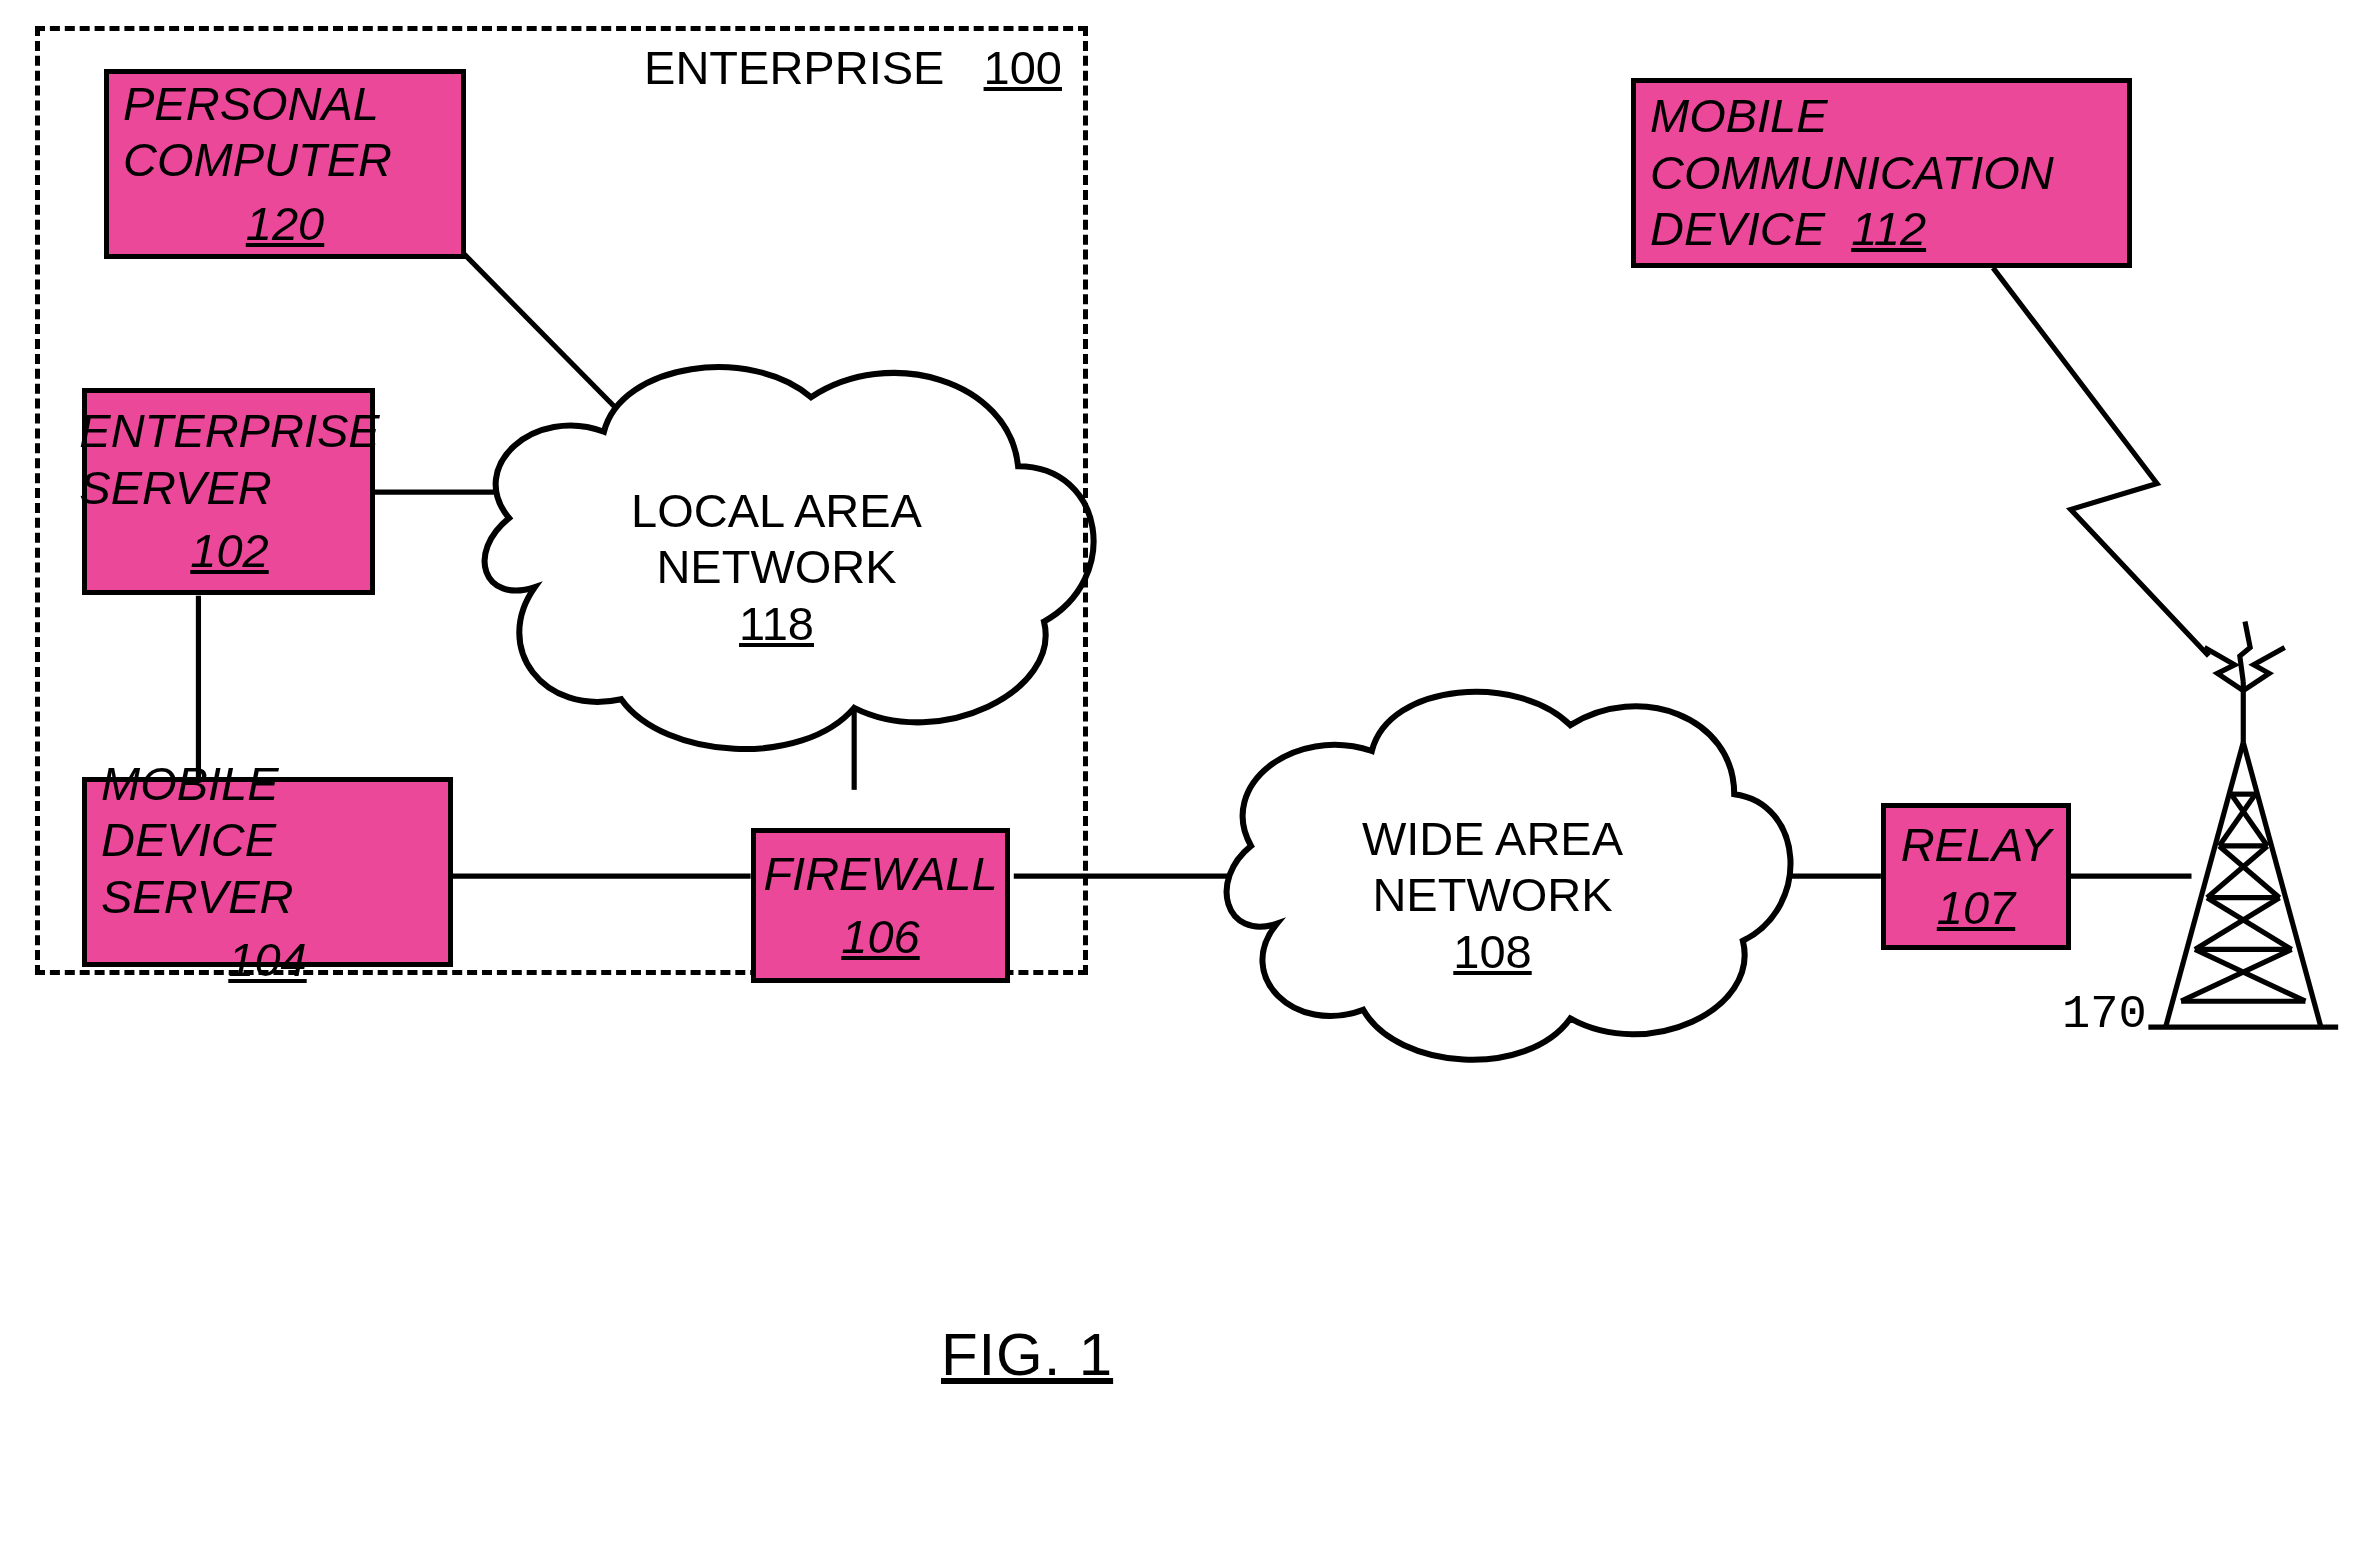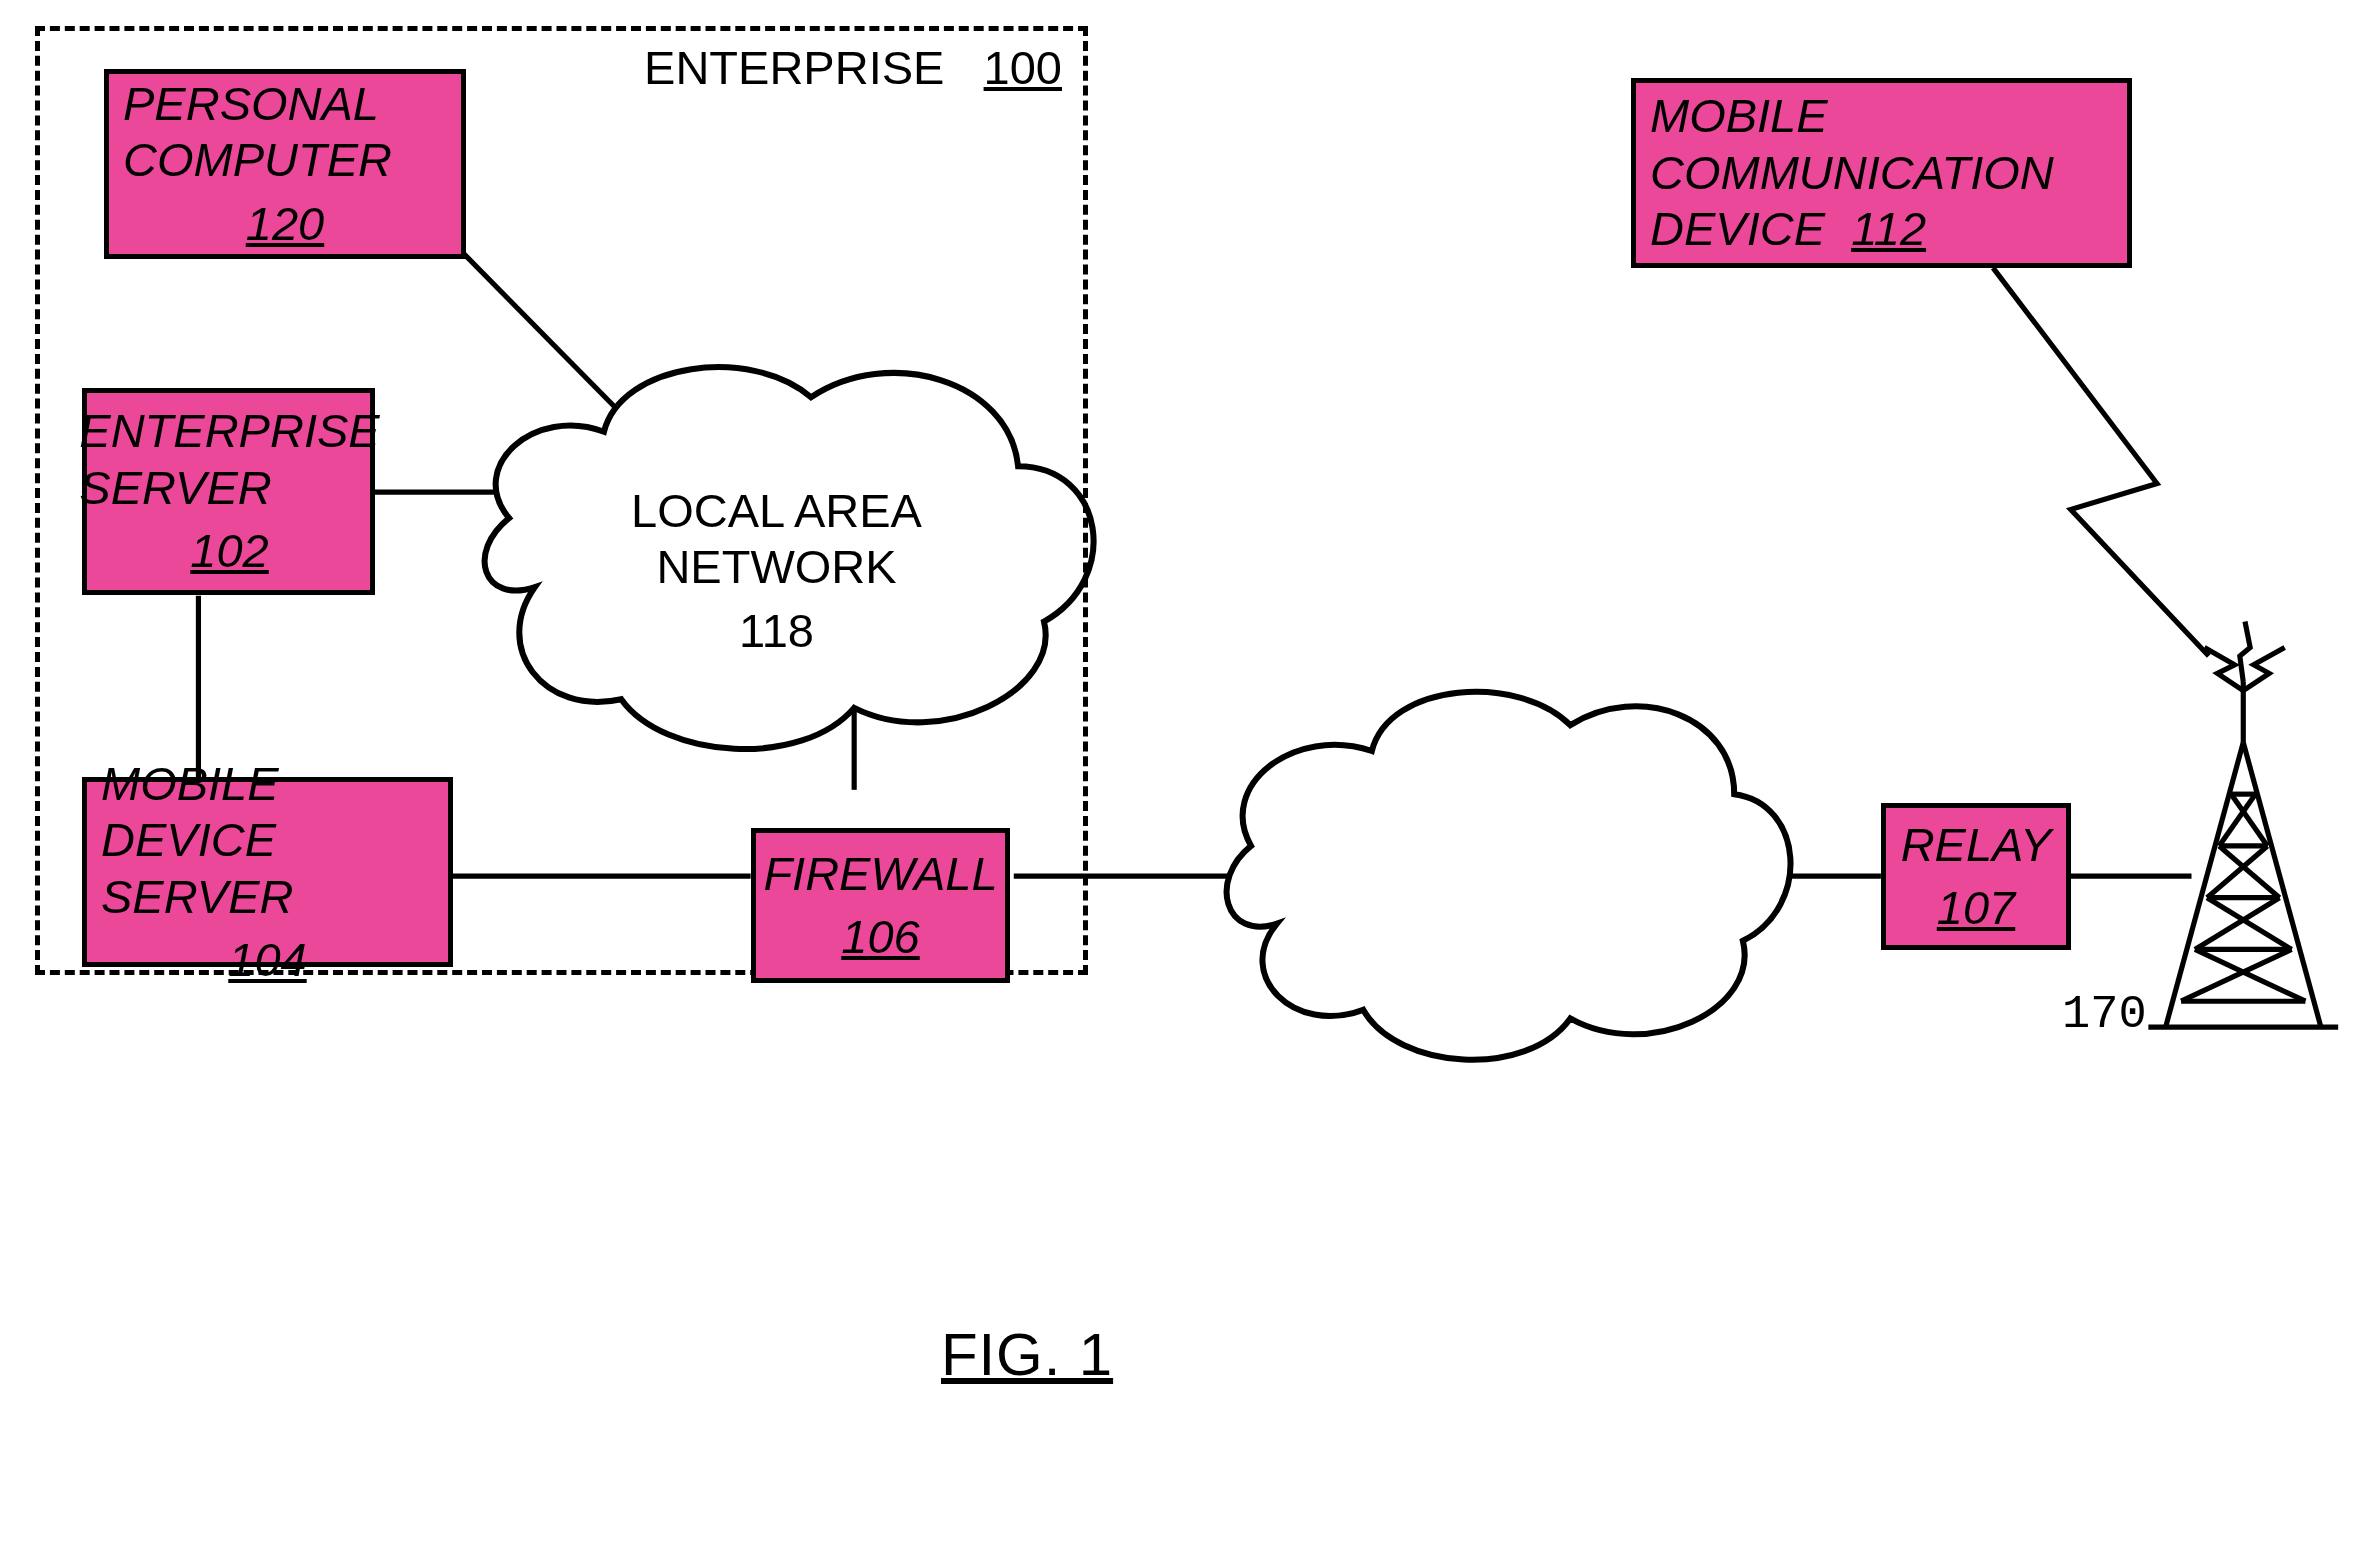--- a/index.html
+++ b/index.html
@@ -44,21 +44,21 @@
     right: 21px;
     font-size: 47px;
   }
   .dashed-label span.under { text-decoration: underline; }
   .cloud-label {
     position: absolute;
     text-align: center;
     font-size: 47px;
     line-height: 1.2;
   }
-  .cloud-label .ref { display: block; margin-top: 7px; }
+  .cloud-label .ref { text-decoration: underline; display: block; }
   .fig-caption {
     position: absolute;
     font-size: 60px;
     text-decoration: underline;
     letter-spacing: 0.9px;
   }
   .tower-ref {
     position: absolute;
     font-size: 47px;
   }
@@ -184,20 +184,24 @@
   <div class="box" style="left:751px; top:828px; width:259px; height:155px;">
     <div>FIREWALL</div>
     <div class="ref">106</div>
   </div>
 
   <div class="cloud-label" style="left:621px; top:483px; width:311px;">
     <span>LOCAL AREA NETWORK</span>
     <span class="ref">118</span>
   </div>
 
+  <div class="cloud-label" style="left:1346px; top:811px; width:293px;">
+    <span>WIDE AREA NETWORK</span>
+    <span class="ref">108</span>
+  </div>
 
   <div class="box" style="left:1881px; top:803px; width:190px; height:147px;">
     <div>RELAY</div>
     <div class="ref">107</div>
   </div>
 
   <div class="box" style="left:1631px; top:78px; width:501px; height:190px;">
     <div>
       <span>MOBILE COMMUNICATION DEVICE</span>
       <span>&nbsp;</span><span style="text-decoration:underline">112</span>

